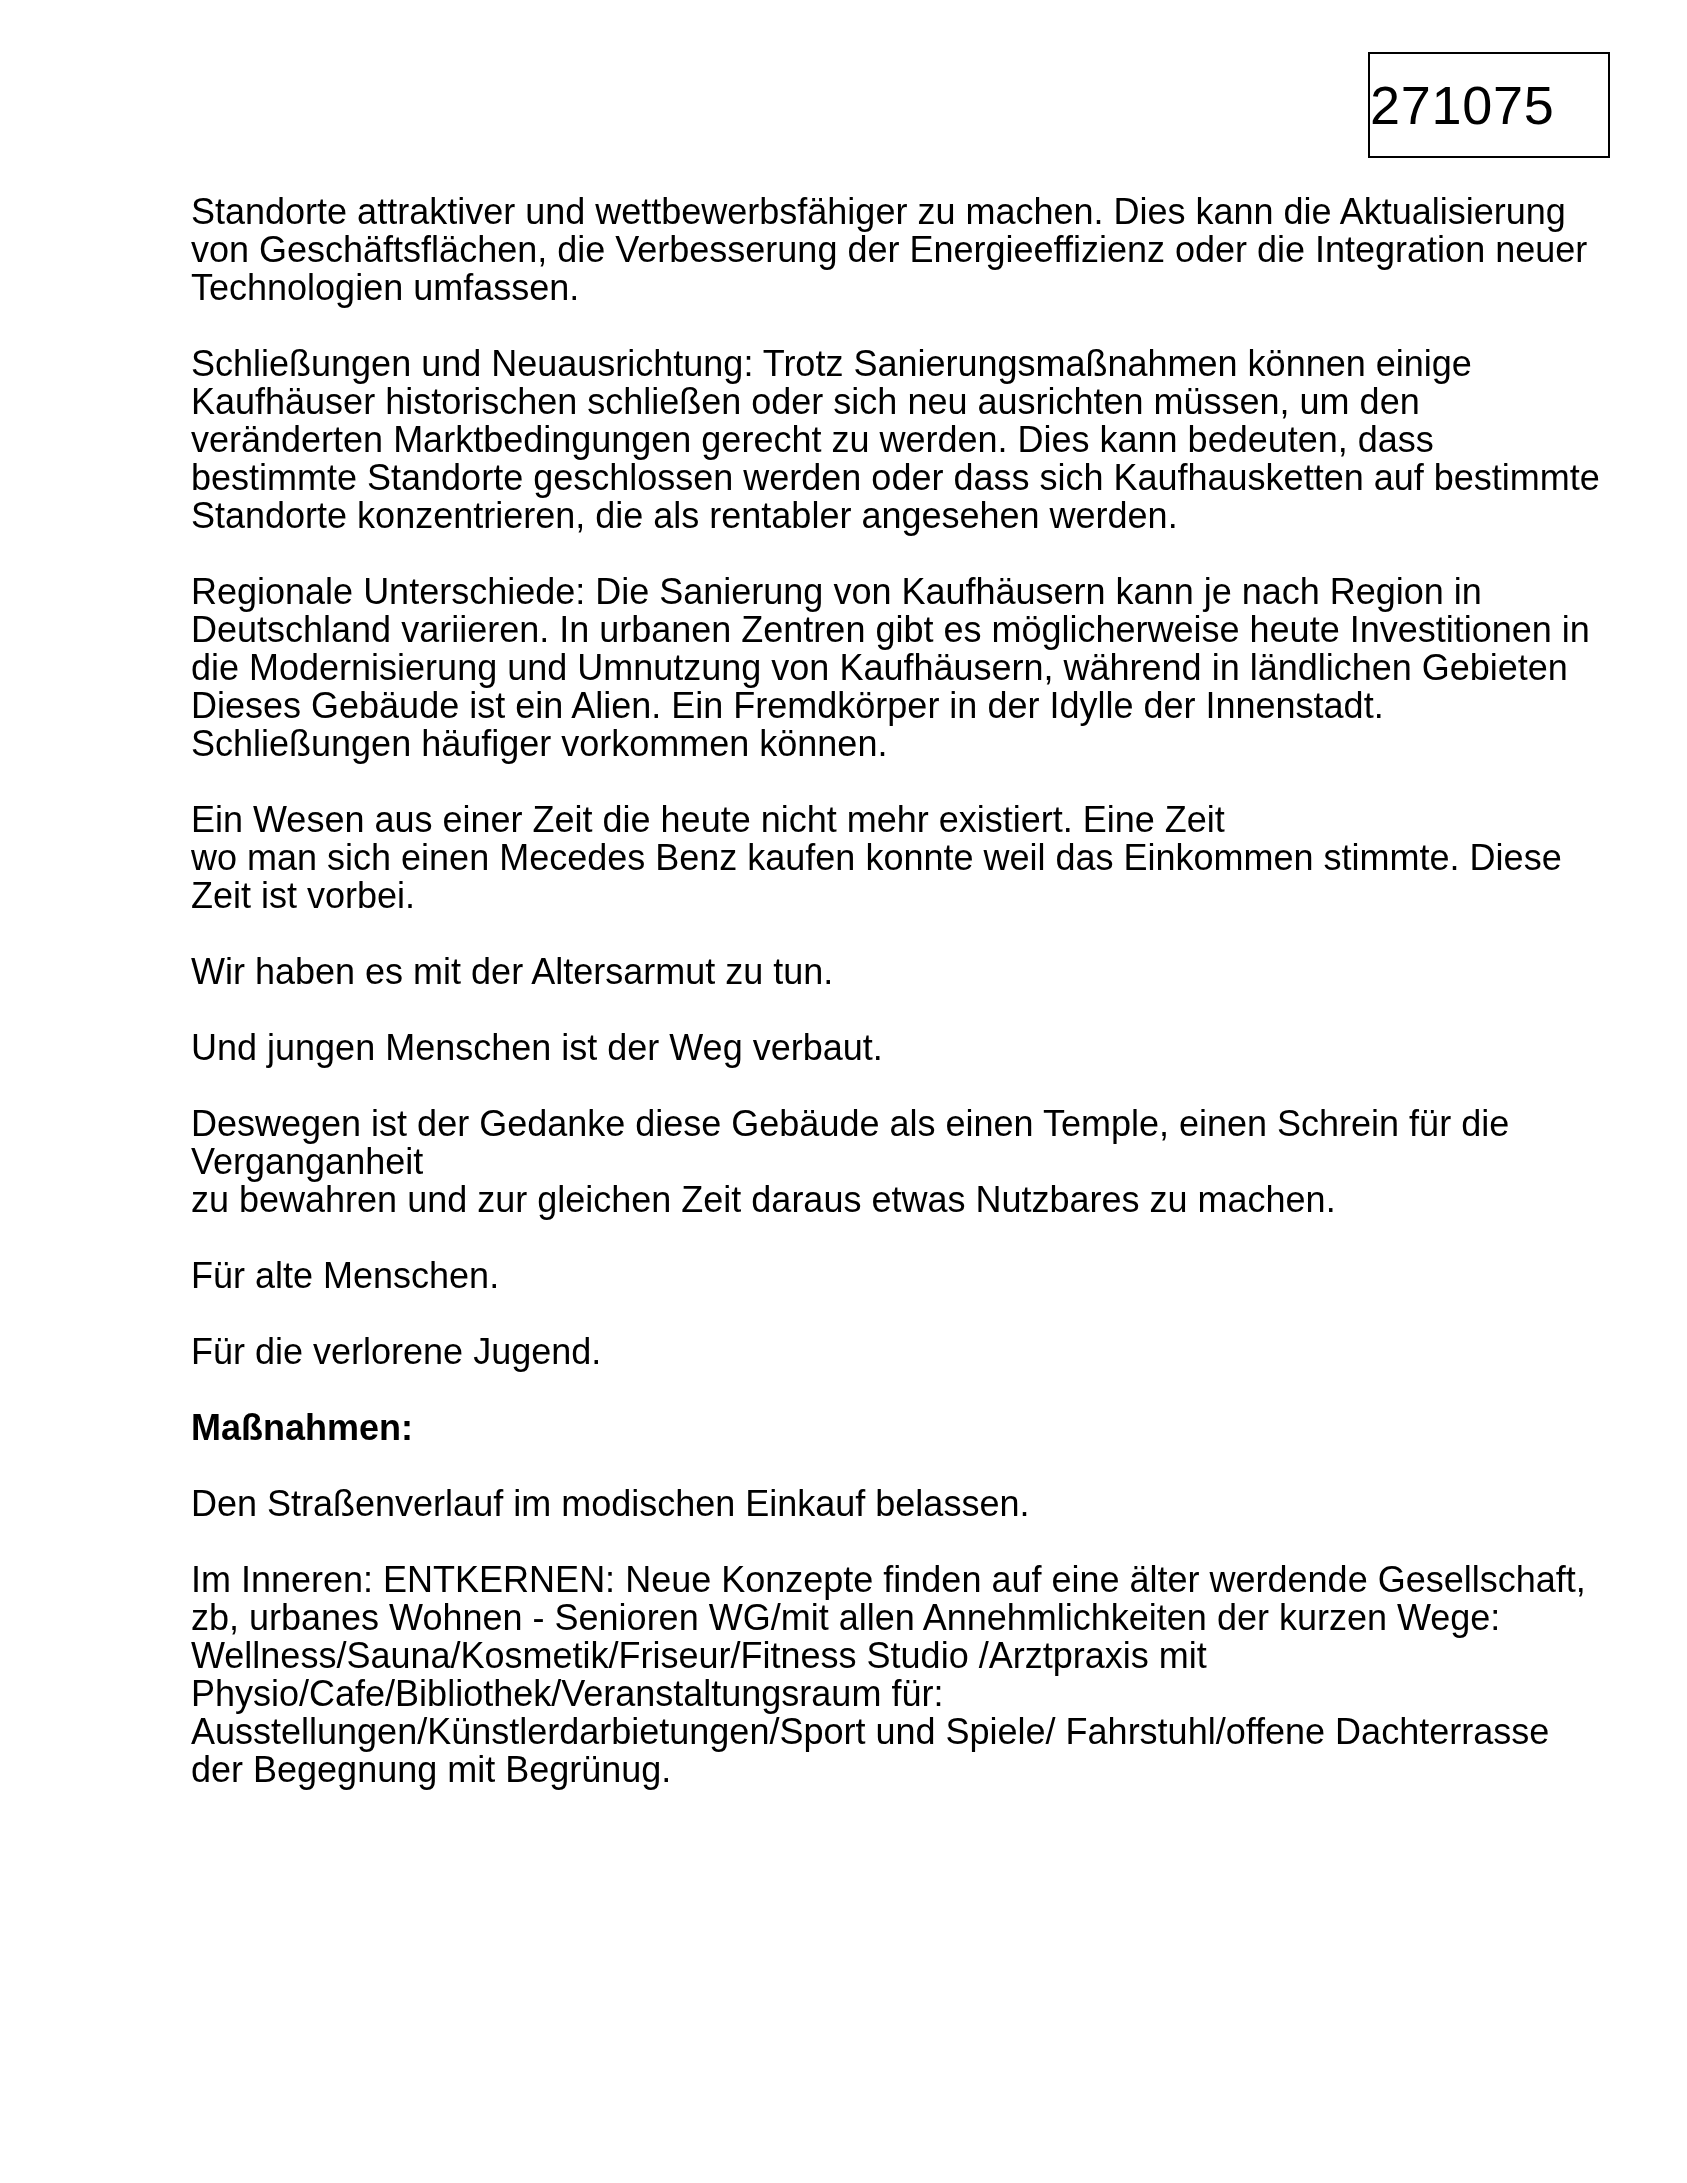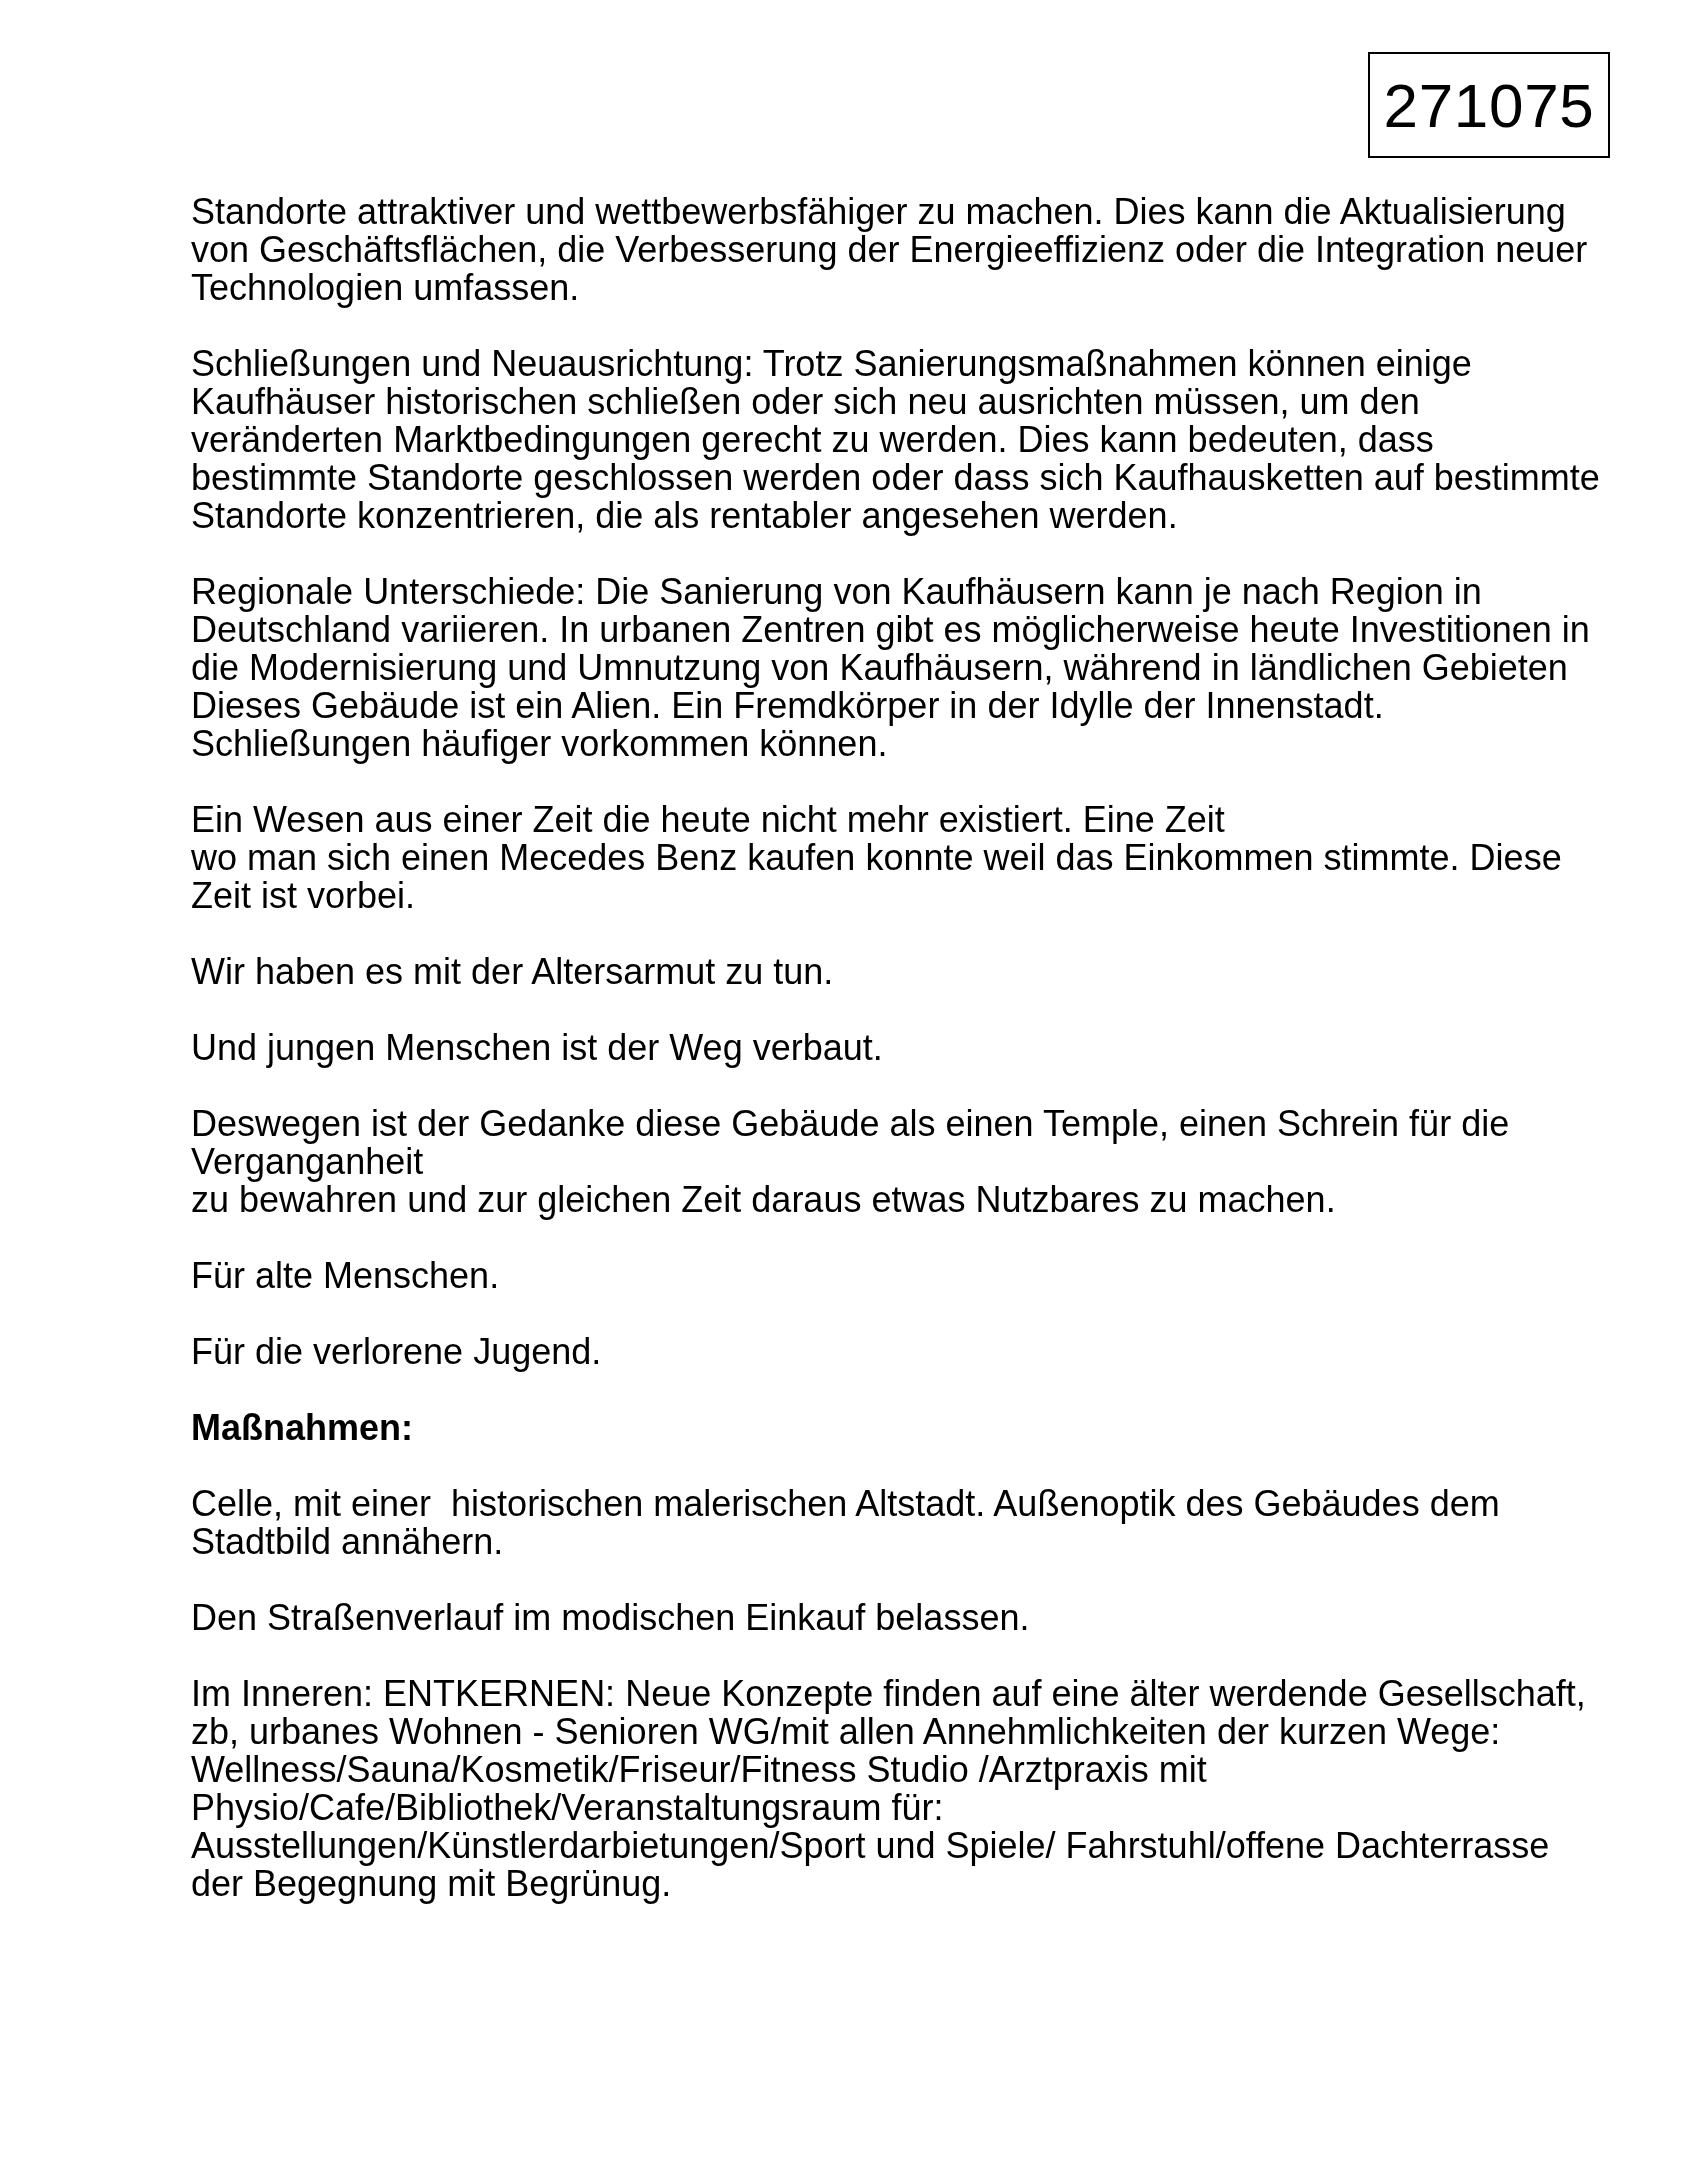--- a/index.html
+++ b/index.html
@@ -18,22 +18,22 @@
   .number-box {
     position: absolute;
     left: 1368px;
     top: 52px;
     width: 242px;
     height: 106px;
     border: 2px solid #000000;
     box-sizing: border-box;
     display: flex;
     align-items: center;
-    justify-content: center;
-    font-size: 62px;
+    justify-content: flex-start;
+    font-size: 54px;
     letter-spacing: 0.7px;
   }
   .content {
     position: absolute;
     left: 191px;
     top: 193px;
     width: 1317px;
   }
   .para {
     margin: 0 0 38px 0;
@@ -110,24 +110,20 @@
 
     <div class="para">
       <div class="line">Für die verlorene Jugend.</div>
     </div>
 
 
     <div class="para bold">
       <div class="line">Maßnahmen:</div>
     </div>
 
-    <div class="para">
-      <div class="line">Celle, mit einer  historischen malerischen Altstadt. Außenoptik des Gebäudes dem</div>
-      <div class="line">Stadtbild annähern.</div>
-    </div>
 
     <div class="para">
       <div class="line">Den Straßenverlauf im modischen Einkauf belassen.</div>
     </div>
 
     <div class="para">
       <div class="line">Im Inneren: ENTKERNEN: Neue Konzepte finden auf eine älter werdende Gesellschaft,</div>
       <div class="line">zb, urbanes Wohnen - Senioren WG/mit allen Annehmlichkeiten der kurzen Wege:</div>
       <div class="line">Wellness/Sauna/Kosmetik/Friseur/Fitness Studio /Arztpraxis mit</div>
       <div class="line">Physio/Cafe/Bibliothek/Veranstaltungsraum für:</div>

